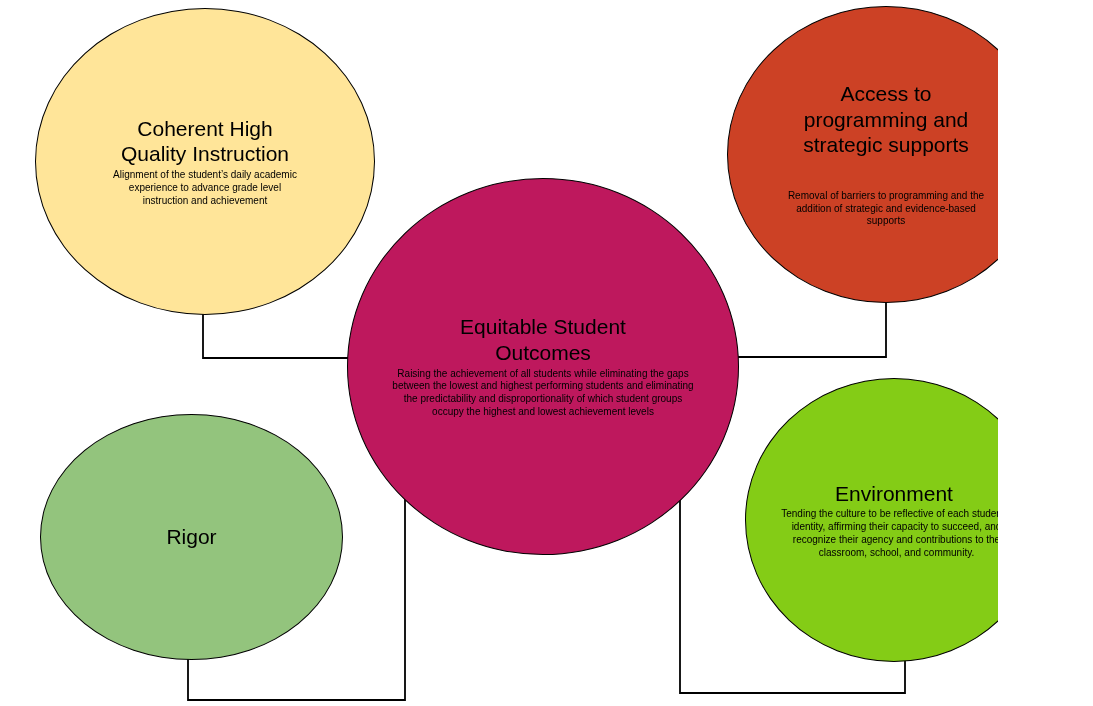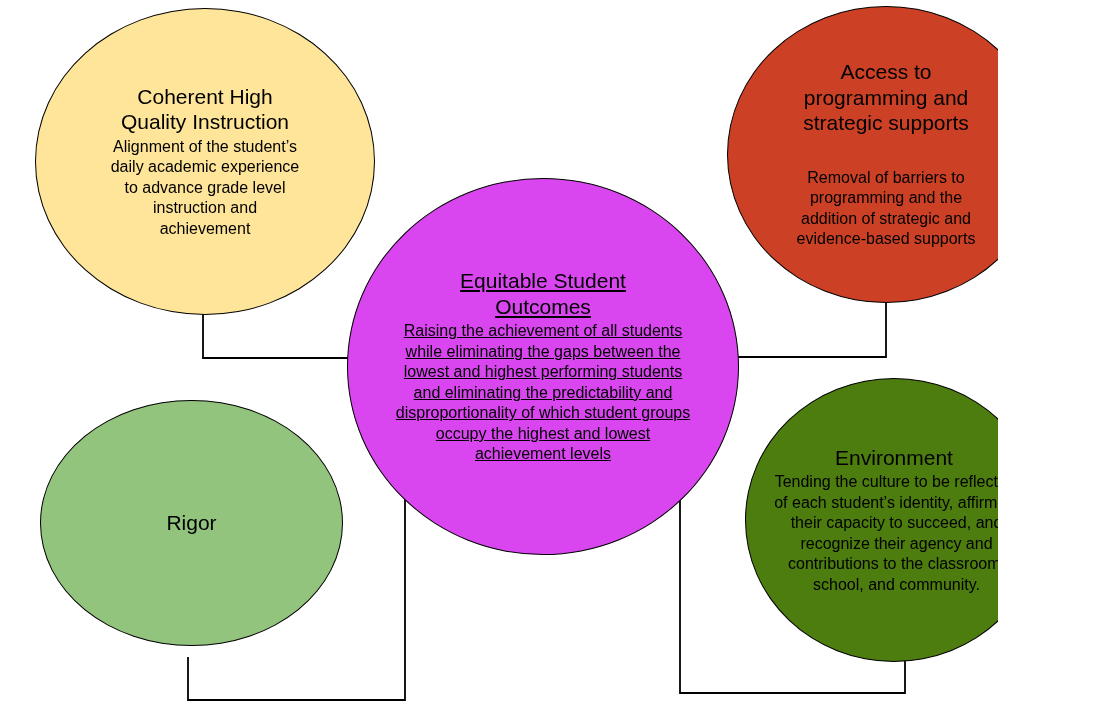--- a/index.html
+++ b/index.html
@@ -32,38 +32,38 @@
     justify-content: center;
     text-align: center;
     color: #000000;
   }
   .node-title {
     font-size: 21px;
     line-height: 1.22;
     margin: 0 auto;
   }
   .node-body {
-    font-size: 16px;
+    font-size: 10px;
     line-height: 1.28;
     margin: 2px auto 0 auto;
   }
   
   .node-coherent   { left: 35px;  top: 8px;   width: 340px; height: 307px; }
   .node-coherent .node-title { max-width: 180px; }
   .node-coherent .node-body  { max-width: 195px; }
 
   .node-access     { left: 727px; top: 6px;   width: 318px; height: 297px; }
   .node-access .node-title { max-width: 190px; }
   .node-access .node-body  { max-width: 205px; margin-top: 32px; }
 
   .node-center     { left: 347px; top: 178px; width: 392px; height: 377px; }
   .node-center .node-title { max-width: 250px; }
   .node-center .node-body  { max-width: 305px; text-align: center; }
 
-  .node-rigor      { left: 40px;  top: 400px; width: 303px; height: 246px; }
+  .node-rigor      { left: 40px;  top: 414px; width: 303px; height: 246px; }
   .node-rigor .node-title { max-width: 220px; }
   .node-rigor .node-body  { max-width: 215px; }
 
   .node-environment{ left: 745px; top: 378px; width: 298px; height: 284px; }
   .node-environment .node-title { max-width: 240px; }
   .node-environment .node-body  { max-width: 245px; margin-left: 28px; }
 </style>
 </head>
 <body>
 
@@ -79,27 +79,27 @@
   <div class="node node-coherent" style="background-color: rgb(255, 229, 153);">
     <div class="node-title">Coherent High Quality Instruction</div>
     <div class="node-body">Alignment of the student’s daily academic experience to advance grade level instruction and achievement</div>
   </div>
 
   <div class="node node-access" style="background-color: rgb(204, 65, 37);">
     <div class="node-title">Access to programming and strategic supports</div>
     <div class="node-body">Removal of barriers to programming and the addition of strategic and evidence-based supports</div>
   </div>
 
-  <div class="node node-center" style="background-color: #d946ef; text-decoration: underline;">
+  <div class="node node-center" style="background-color: #be185d;">
     <div class="node-title">Equitable Student Outcomes</div>
     <div class="node-body">Raising the achievement of all students while eliminating the gaps between the lowest and highest performing students and eliminating the predictability and disproportionality of which student groups occupy the highest and lowest achievement levels</div>
   </div>
 
   <div class="node node-rigor" style="background-color: rgb(147, 196, 125);">
     <div class="node-title">Rigor</div>
   </div>
 
-  <div class="node node-environment" style="background-color: #4d7c0f;">
+  <div class="node node-environment" style="background-color: #84cc16;">
     <div class="node-title">Environment</div>
     <div class="node-body">Tending the culture to be reflective of each student’s identity, affirming their capacity to succeed, and recognize their agency and contributions to the classroom, school, and community.</div>
   </div>
 
 </div>
 
 </body></html>

